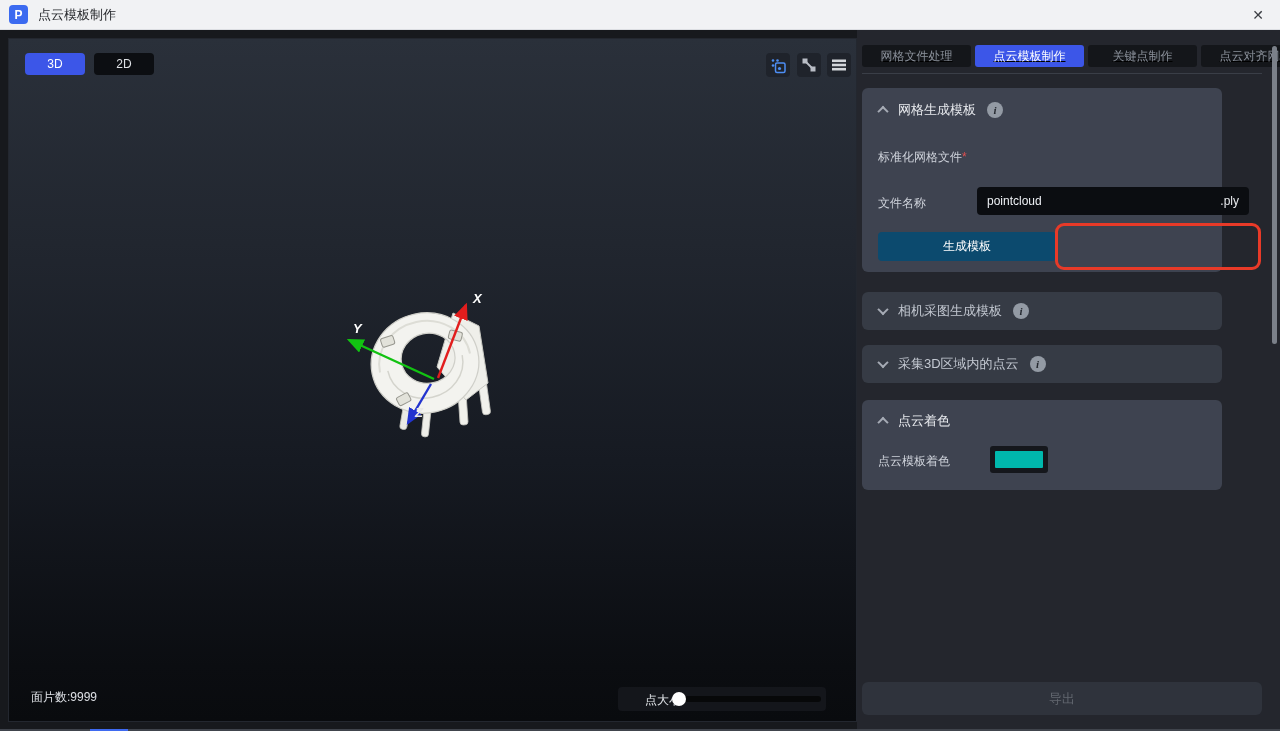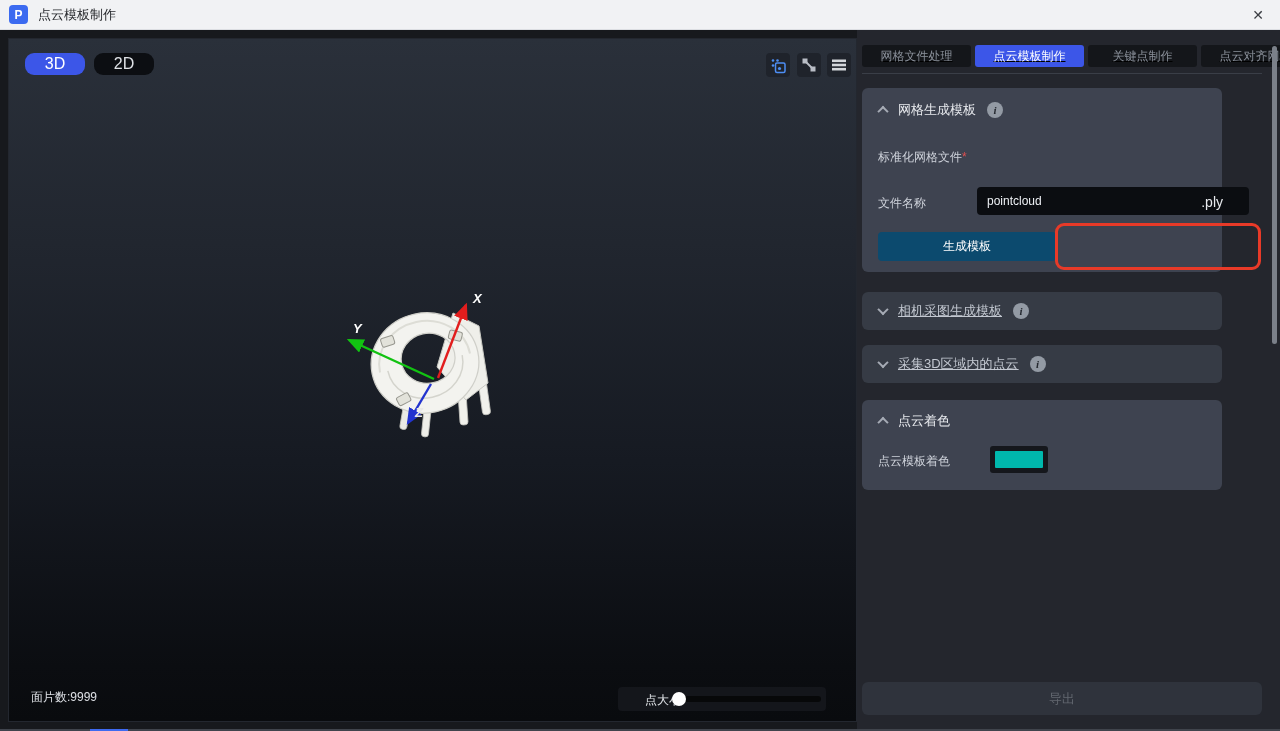--- a/index.html
+++ b/index.html
@@ -9,21 +9,21 @@
   
   .titlebar { position:absolute; left:0; top:0; width:1280px; height:30px; background:#f1f2f4; border-bottom:1px solid #dcdee2; display:flex; align-items:center; }
   .logo { width:19px; height:19px; margin-left:9px; border-radius:4px; background:#3b6af0; color:#fff; font-size:12px; font-weight:bold; display:flex; align-items:center; justify-content:center; }
   .win-title { margin-left:10px; font-size:13px; color:#26282c; }
   .close-btn { position:absolute; right:10px; top:4px; width:24px; height:22px; display:flex; align-items:center; justify-content:center; color:#3a3d42; font-size:14px; cursor:pointer; }
 
   
   .viewport { position:absolute; left:8px; top:38px; width:849px; height:684px;
     background:linear-gradient(180deg,#2a303a 0%, #21262f 30%, #161a22 62%, #0b0d11 92%, #090b0e 100%);
     border:1px solid #23272f; }
-  .mode-btn { position:absolute; top:14px; width:60px; height:22px; border-radius:9px; font-size:16px; display:flex; align-items:center; justify-content:center; cursor:pointer; }
+  .mode-btn { position:absolute; top:14px; width:60px; height:22px; border-radius:4px; font-size:12px; display:flex; align-items:center; justify-content:center; cursor:pointer; }
   .mode-3d { left:16px; background:#3c56e8; color:#fff; }
   .mode-2d { left:85px; background:#0c0e12; color:#dfe2e6; }
   .vp-icon { position:absolute; top:14px; width:24px; height:24px; background:#1f232b; border-radius:4px; display:flex; align-items:center; justify-content:center; cursor:pointer; }
   .vp-icon-1 { left:757px; } .vp-icon-2 { left:788px; } .vp-icon-3 { left:818px; }
   .face-count { position:absolute; left:22px; top:650px; font-size:12px; color:#dde0e5; }
   .model-svg { position:absolute; left:322px; top:242px; width:200px; height:200px; }
 
   
   .pt-slider { position:absolute; left:609px; top:648px; width:208px; height:24px; background:#14161b; border-radius:4px; }
   .pt-slider-label { position:absolute; left:27px; top:5px; font-size:12px; color:#e3e6ea; }
@@ -35,33 +35,33 @@
   .tabs { position:absolute; left:5px; top:15px; width:448px; height:22px; display:flex; gap:4px;text-decoration:underline; }
   .tab { flex:1; height:22px; line-height:22px; text-align:center; font-size:12px; border-radius:3px; background:#14161a; color:#8b919b; cursor:pointer; white-space:nowrap; }
   .tab.active { background:#3c56e8; color:#ffffff; }
   .tab-divider { position:absolute; left:5px; top:43px; width:400px; height:1px; background:#3a3e47; }
 
   .section { position:absolute; left:5px; width:360px; border-radius:6px; }
   .sec-open { background:#3e4350; }
   .sec-closed { background:#363b45; }
   .sec-header { display:flex; align-items:center; gap:11px; padding-left:17px; cursor:pointer; }
   .sec-title { font-size:13px; color:#e9ebef; }
-  .sec-closed .sec-title { color:#c3c8d1;text-decoration:underline; }
+  .sec-closed .sec-title { color:#c3c8d1; }
   .chev { width:8px; height:8px; flex:0 0 8px; }
   .chev-up { border-left:2px solid #a6abb5; border-top:2px solid #a6abb5; transform:rotate(45deg) translate(1px,1px); }
   .chev-down { border-right:2px solid #a6abb5; border-bottom:2px solid #a6abb5; transform:rotate(45deg) translate(-1px,-1px); }
   .info { width:16px; height:16px; border-radius:50%; background:#939aa4; color:#262a31; font-size:11px; font-weight:bold; font-style:italic; font-family:"Liberation Serif",serif; display:flex; align-items:center; justify-content:center; cursor:pointer; }
 
   .sec-mesh { top:58px; height:184px; }
   .sec-mesh .sec-header { height:44px; }
   .field-label { position:absolute; left:16px; font-size:12px; color:#ced2da; }
   .req { color:#e05050; }
   .tb { position:absolute; left:115px; width:272px; height:28px; background:#0b0d11; border-radius:4px; }
   .tb input { position:absolute; left:0; top:0; width:100%; height:100%; background:transparent; border:none; outline:none; color:#edf0f4; font-size:12px; font-family:"Liberation Sans","DejaVu Sans",sans-serif; padding:0 36px 0 10px; }
-  .tb-suffix { position:absolute; right:26px; top:7px; font-size:14px; color:#e8eaee; }
+  .tb-suffix { position:absolute; right:10px; top:7px; font-size:12px; color:#e8eaee; }
   .folder-btn { position:absolute; right:7px; top:6px; width:20px; height:16px; cursor:pointer; }
   .btn-blue { position:absolute; background:#0c4a6e; border-radius:4px; color:#fff; font-size:12px; display:flex; align-items:center; justify-content:center; cursor:pointer; }
   .btn-gen { left:16px; top:144px; width:178px; height:29px; }
   .btn-gen-view { left:206px; top:146px; width:182px; height:26px; }
   .red-annotation { position:absolute; left:193px; top:135px; width:206px; height:47px; border:3px solid #e83a28; border-radius:9px; pointer-events:none; }
 
   .sec-camera { top:262px; height:38px; }
   .sec-region { top:315px; height:38px; }
   .sec-camera .sec-header, .sec-region .sec-header { height:38px; }
 

